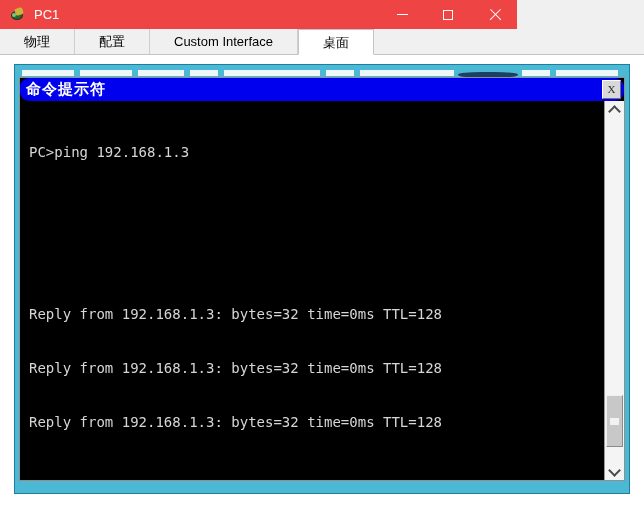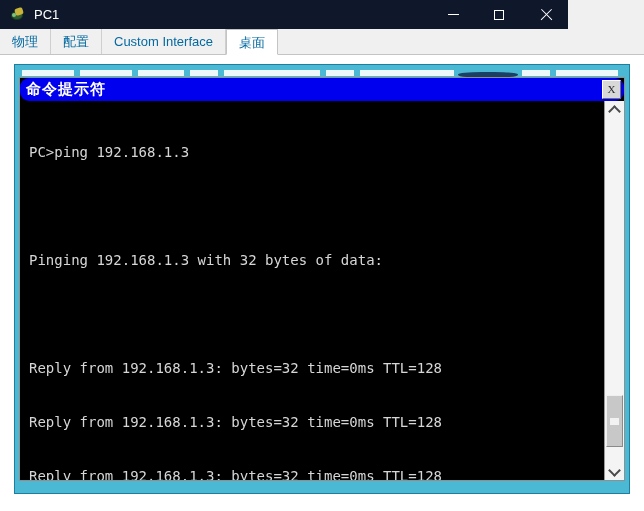--- a/index.html
+++ b/index.html
@@ -22,23 +22,23 @@
     width: 644px;
     height: 511px;
     background: #f0f0f0;
     box-sizing: border-box;
   }
 
   
   #title-bar {
     position: absolute;
     left: 0; top: 0;
-    width: 568px;
+    width: 517px;
     height: 29px;
-    background: #0f172a;
+    background: #ef4444;
     display: flex;
     align-items: center;
   }
   #title-bar-left {
     display: flex;
     align-items: center;
     padding-left: 10px;
     flex: 1 1 auto;
     min-width: 0;
   }
@@ -135,23 +135,23 @@
     height: 26px;
     background: #f0f0f0;
     border-bottom: 1px solid #c4c4c4;
     display: flex;
     align-items: flex-end;
     box-sizing: border-box;
   }
   .tab {
     height: 25px;
     line-height: 25px;
-    padding: 0 12px;
+    padding: 0 24px;
     font-size: 13px;
-    color: #0369a1;
+    color: #000000;
     background: #f0f0f0;
     border-right: 1px solid #cfcfcf;
     box-sizing: border-box;
     white-space: nowrap;
     font-family: "Liberation Sans", sans-serif;
   }
   .tab.active {
     background: #ffffff;
     border-top: 1px solid #c4c4c4;
     border-left: 1px solid #c4c4c4;
@@ -395,21 +395,20 @@
         <div id="terminal-titlebar">
           <span id="terminal-title">命令提示符</span>
           <span id="terminal-close-button">X</span>
         </div>
 
         <div id="console-scroll-host">
 
           <div id="console-text">
             <div class="line">PC&gt;ping 192.168.1.3</div>
             <div class="line"></div>
-            <div class="line">Pinging 192.168.1.3 with 32 bytes of data:</div>
             <div class="line"></div>
             <div class="line">Reply from 192.168.1.3: bytes=32 time=0ms TTL=128</div>
             <div class="line">Reply from 192.168.1.3: bytes=32 time=0ms TTL=128</div>
             <div class="line">Reply from 192.168.1.3: bytes=32 time=0ms TTL=128</div>
             
             
             
             
             
             

